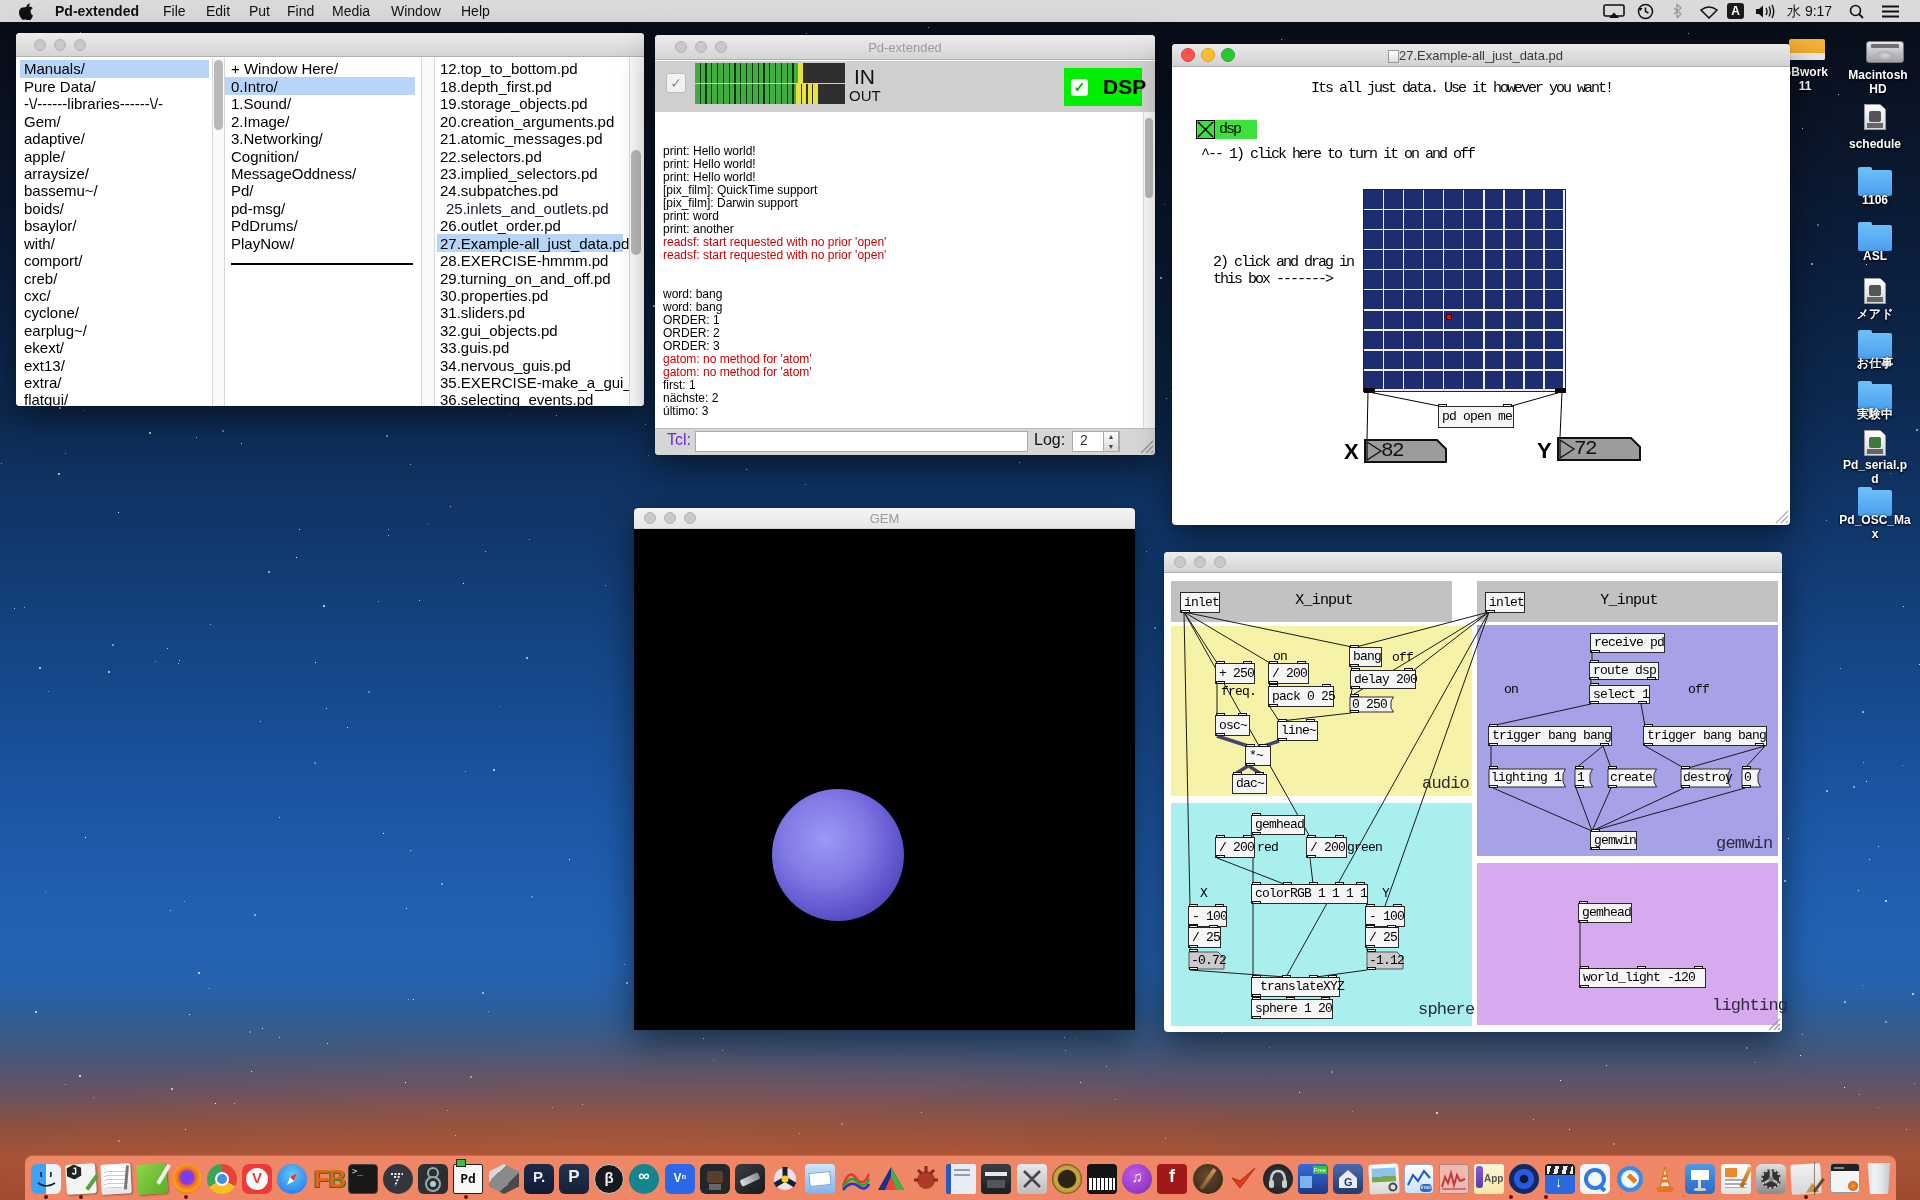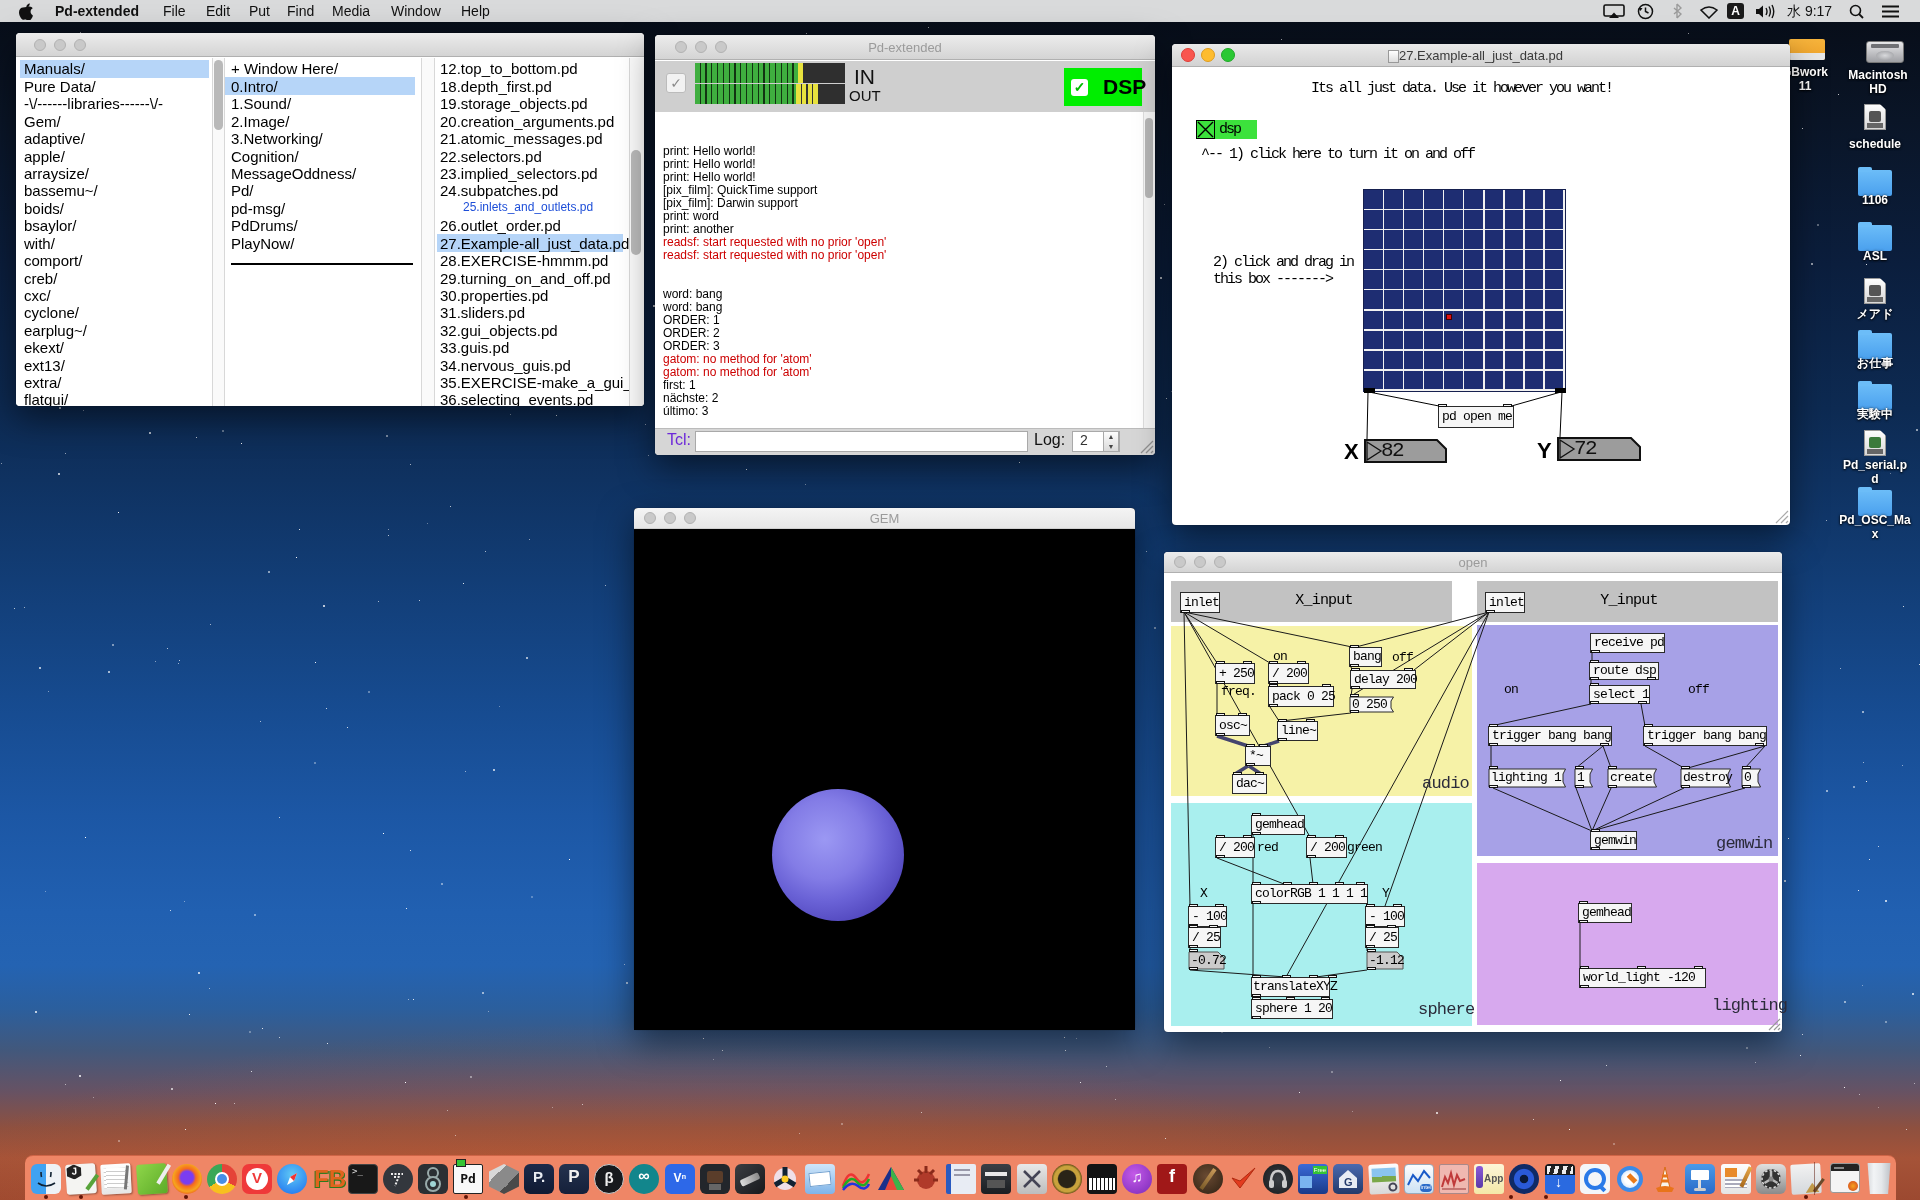--- a/index.html
+++ b/index.html
@@ -164,21 +164,21 @@
       <div class="abs" style="left:215px;top:159px;font-size:15px;color:#000;white-space:nowrap">PdDrums/</div>
       <div class="abs" style="left:215px;top:177px;font-size:15px;color:#000;white-space:nowrap">PlayNow/</div>
       <div class="abs" style="left:424px;top:2px;font-size:15px;color:#000;white-space:nowrap">12.top_to_bottom.pd</div>
       <div class="abs" style="left:424px;top:20px;font-size:15px;color:#000;white-space:nowrap">18.depth_first.pd</div>
       <div class="abs" style="left:424px;top:37px;font-size:15px;color:#000;white-space:nowrap">19.storage_objects.pd</div>
       <div class="abs" style="left:424px;top:55px;font-size:15px;color:#000;white-space:nowrap">20.creation_arguments.pd</div>
       <div class="abs" style="left:424px;top:72px;font-size:15px;color:#000;white-space:nowrap">21.atomic_messages.pd</div>
       <div class="abs" style="left:424px;top:90px;font-size:15px;color:#000;white-space:nowrap">22.selectors.pd</div>
       <div class="abs" style="left:424px;top:107px;font-size:15px;color:#000;white-space:nowrap">23.implied_selectors.pd</div>
       <div class="abs" style="left:424px;top:124px;font-size:15px;color:#000;white-space:nowrap">24.subpatches.pd</div>
-      <div class="abs" style="left:447px;top:142px;font-size:12px;color:#1d4ed8;white-space:nowrap">25.inlets_and_outlets.pd</div>
+      <div class="abs" style="left:430px;top:142px;font-size:15px;color:#0f172a;white-space:nowrap">25.inlets_and_outlets.pd</div>
       <div class="abs" style="left:424px;top:159px;font-size:15px;color:#000;white-space:nowrap">26.outlet_order.pd</div>
       <div class="abs" style="left:421px;top:176px;width:186px;height:18px;background:#b6d5f8"></div>
       <div class="abs" style="left:424px;top:177px;font-size:15px;color:#000;white-space:nowrap">27.Example-all_just_data.pd</div>
       <div class="abs" style="left:424px;top:194px;font-size:15px;color:#000;white-space:nowrap">28.EXERCISE-hmmm.pd</div>
       <div class="abs" style="left:424px;top:212px;font-size:15px;color:#000;white-space:nowrap">29.turning_on_and_off.pd</div>
       <div class="abs" style="left:424px;top:229px;font-size:15px;color:#000;white-space:nowrap">30.properties.pd</div>
       <div class="abs" style="left:424px;top:246px;font-size:15px;color:#000;white-space:nowrap">31.sliders.pd</div>
       <div class="abs" style="left:424px;top:264px;font-size:15px;color:#000;white-space:nowrap">32.gui_objects.pd</div>
       <div class="abs" style="left:424px;top:281px;font-size:15px;color:#000;white-space:nowrap">33.guis.pd</div>
       <div class="abs" style="left:424px;top:299px;font-size:15px;color:#000;white-space:nowrap">34.nervous_guis.pd</div>
@@ -297,21 +297,20 @@
     <div class="ttitle" style="top:3px">GEM</div>
     <div class="tl" style="left:10px;top:4px;width:12px;height:12px;background:#c9c9c9;border:1px solid #b2b2b2"></div>
     <div class="tl" style="left:30px;top:4px;width:12px;height:12px;background:#c9c9c9;border:1px solid #b2b2b2"></div>
     <div class="tl" style="left:50px;top:4px;width:12px;height:12px;background:#c9c9c9;border:1px solid #b2b2b2"></div>
     <div class="abs" style="left:0;top:21px;width:501px;height:501px;background:#000"></div>
     <div class="abs" style="left:138px;top:281px;width:132px;height:132px;border-radius:50%;
 background:radial-gradient(circle at 40% 38%, #9b98f3 0%, #837ce6 35%, #6a62d6 55%, #544ac0 75%, #443ca6 90%, #3a3494 100%)"></div>
   </div>
 <div class="win" style="left:1164px;top:552px;width:618px;height:480px">
     <div class="tbar" style="height:21px"></div>
-    <div class="ttitle" style="top:3px">open</div>
     <div class="tl" style="left:10px;top:4px;width:12px;height:12px;background:#c9c9c9;border:1px solid #b2b2b2"></div>
     <div class="tl" style="left:30px;top:4px;width:12px;height:12px;background:#c9c9c9;border:1px solid #b2b2b2"></div>
     <div class="tl" style="left:50px;top:4px;width:12px;height:12px;background:#c9c9c9;border:1px solid #b2b2b2"></div>
     <div class="abs" style="left:7px;top:29px;width:281px;height:41px;background:#c2c2c2"></div>
     <div class="abs" style="left:313px;top:29px;width:301px;height:41px;background:#c2c2c2"></div>
     <div class="abs" style="left:7px;top:74px;width:301px;height:170px;background:#f6f2a7"></div>
     <div class="abs" style="left:7px;top:251px;width:301px;height:223px;background:#a9efee"></div>
     <div class="abs" style="left:313px;top:73px;width:301px;height:231px;background:#a7a1e7"></div>
     <div class="abs" style="left:313px;top:311px;width:301px;height:162px;background:#d7a9ee"></div>
     <div class="abs" style="left:100px;top:40px;width:120px;text-align:center;font-family:&quot;Liberation Mono&quot;,monospace;letter-spacing:-0.8px;font-size:15px">X_input</div>
@@ -465,21 +464,21 @@
     <div class="pbox" style="left:201px;top:375px;width:34px;height:21px;line-height:19px;padding-left:3px;font-size:13px">/ 25</div>
     <div class="tab" style="left:202px;top:373px"></div>
     <div class="tab" style="left:223px;top:373px"></div>
     <div class="tab" style="left:202px;top:393px"></div>
     <svg class="abs" style="left:202px;top:399px" width="38" height="19">
 <path d="M1 1 H31 L37 7 V18 H1 Z" fill="#cbcbcb" stroke="#555"></path>
     </svg>
     <div class="abs" style="left:205px;top:399px;font-family:&quot;Liberation Mono&quot;,monospace;letter-spacing:-0.8px;font-size:13px;line-height:19px;color:#000;white-space:nowrap">-1.12</div>
     <div class="tab" style="left:203px;top:397px"></div>
     <div class="tab" style="left:203px;top:415px"></div>
-    <div class="pbox" style="left:87px;top:425px;width:79px;height:20px;line-height:18px;padding-left:1px;font-size:13px">translateXYZ</div>
+    <div class="pbox" style="left:87px;top:425px;width:89px;height:20px;line-height:18px;padding-left:8px;font-size:13px">translateXYZ</div>
     <div class="tab" style="left:88px;top:423px"></div>
     <div class="tab" style="left:118px;top:423px"></div>
     <div class="tab" style="left:145px;top:423px"></div>
     <div class="tab" style="left:164px;top:423px"></div>
     <div class="tab" style="left:88px;top:442px"></div>
     <div class="pbox" style="left:87px;top:447px;width:82px;height:20px;line-height:18px;padding-left:3px;font-size:13px">sphere 1 20</div>
     <div class="tab" style="left:88px;top:445px"></div>
     <div class="tab" style="left:122px;top:445px"></div>
     <div class="tab" style="left:157px;top:445px"></div>
     <div class="tab" style="left:88px;top:464px"></div>

